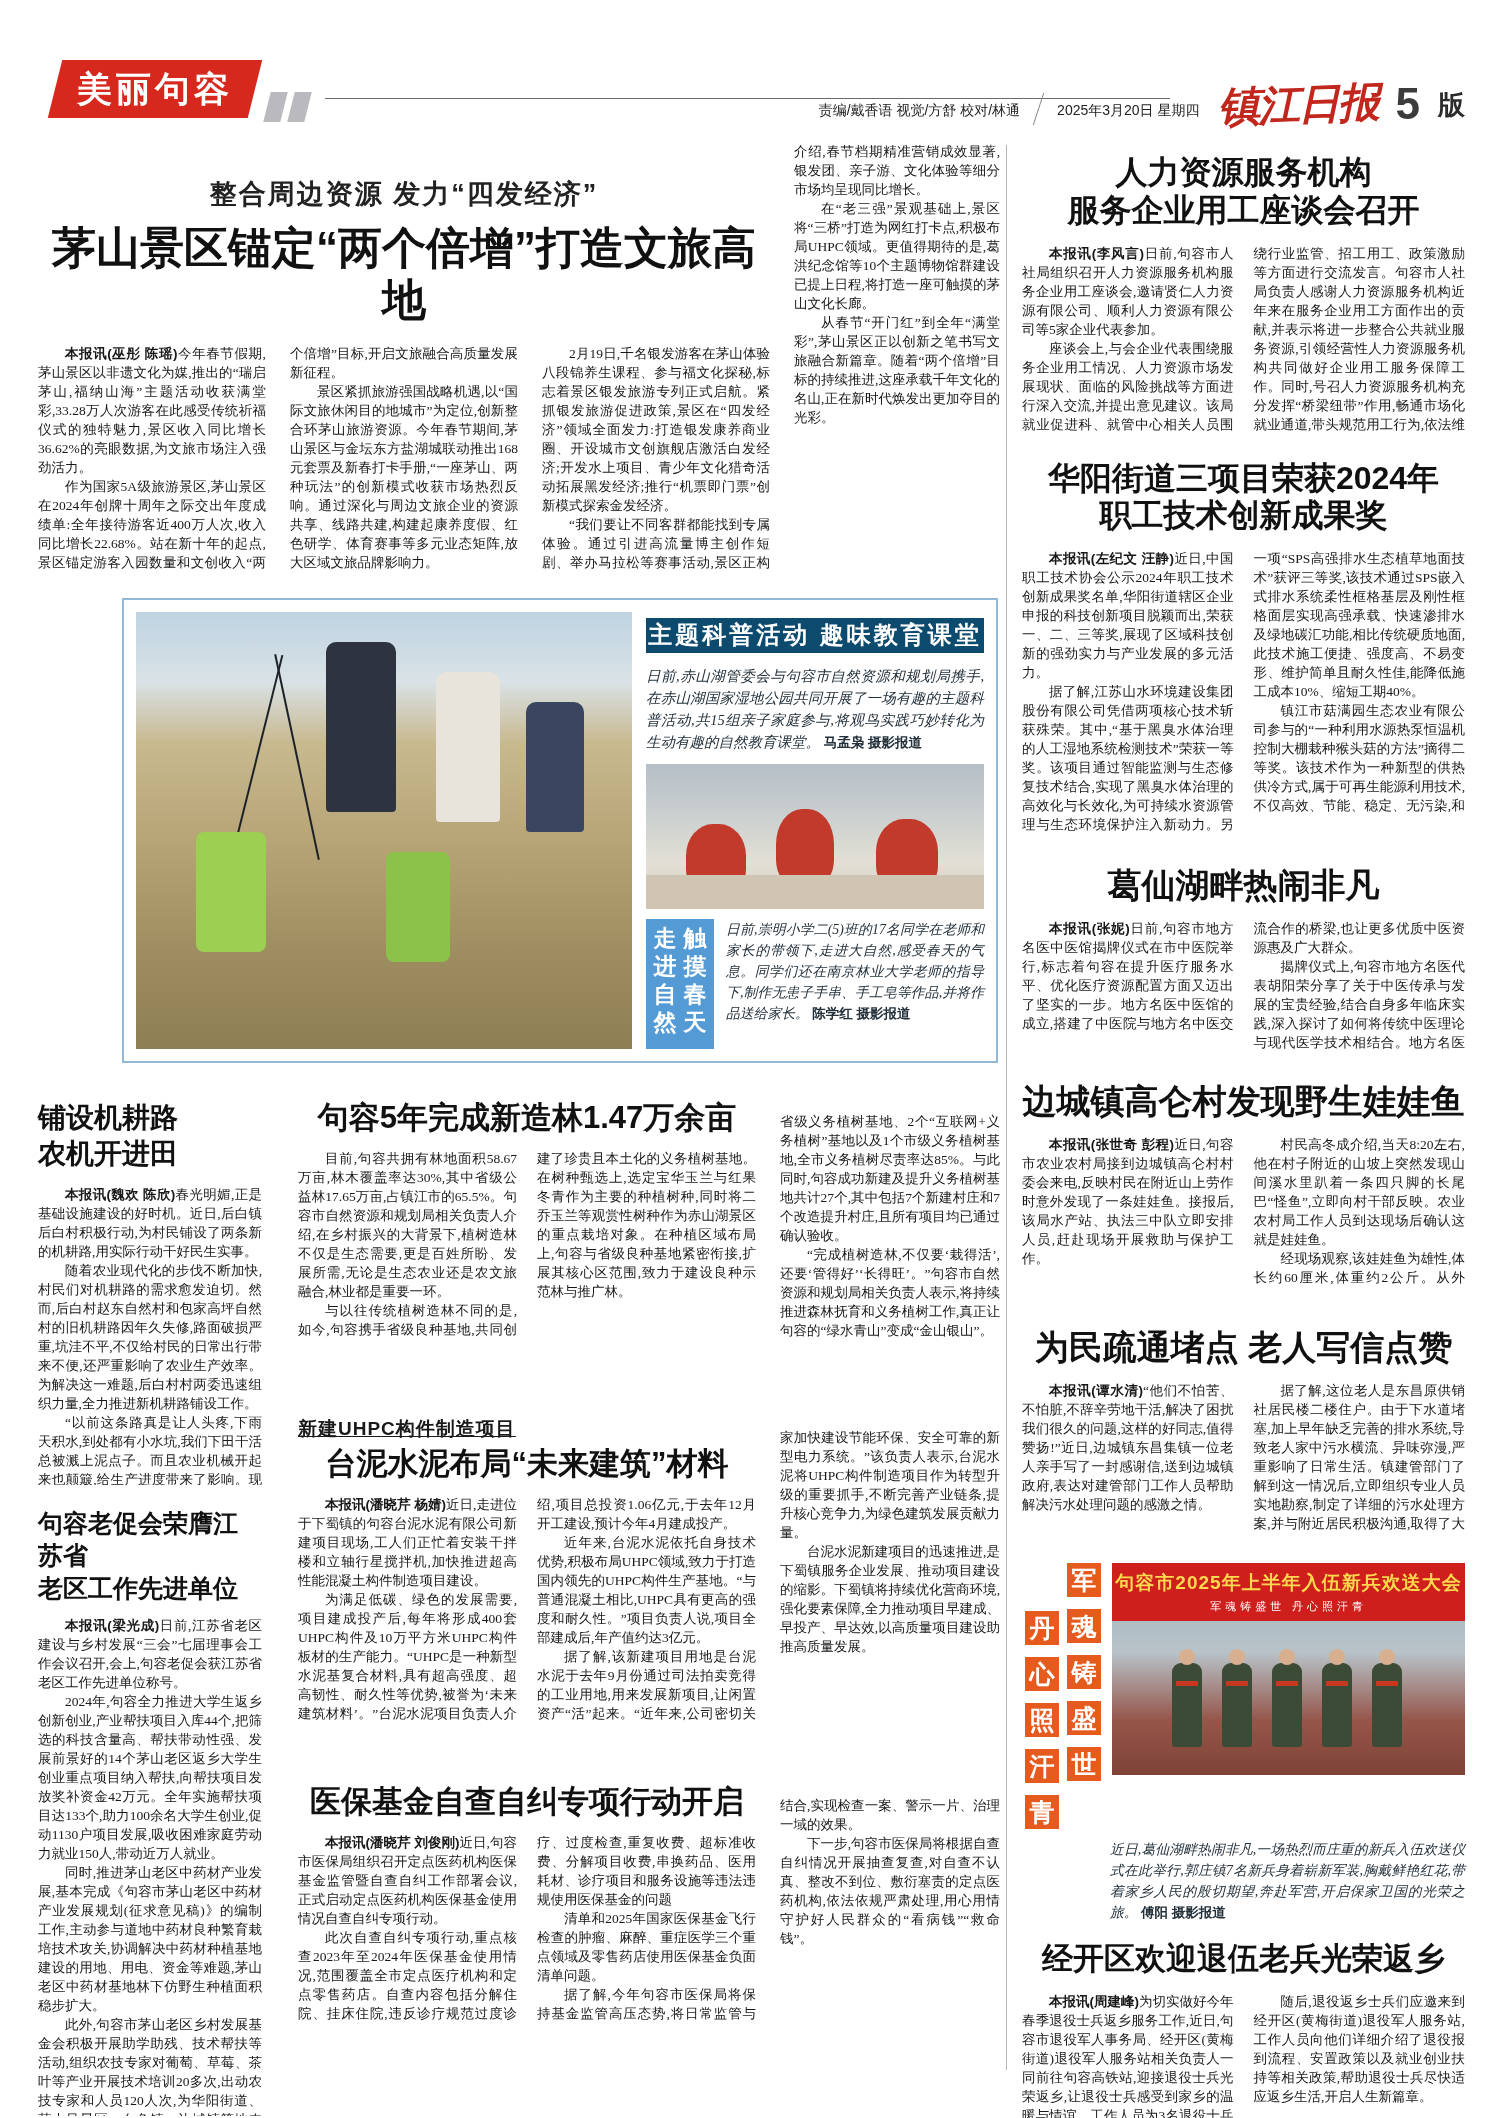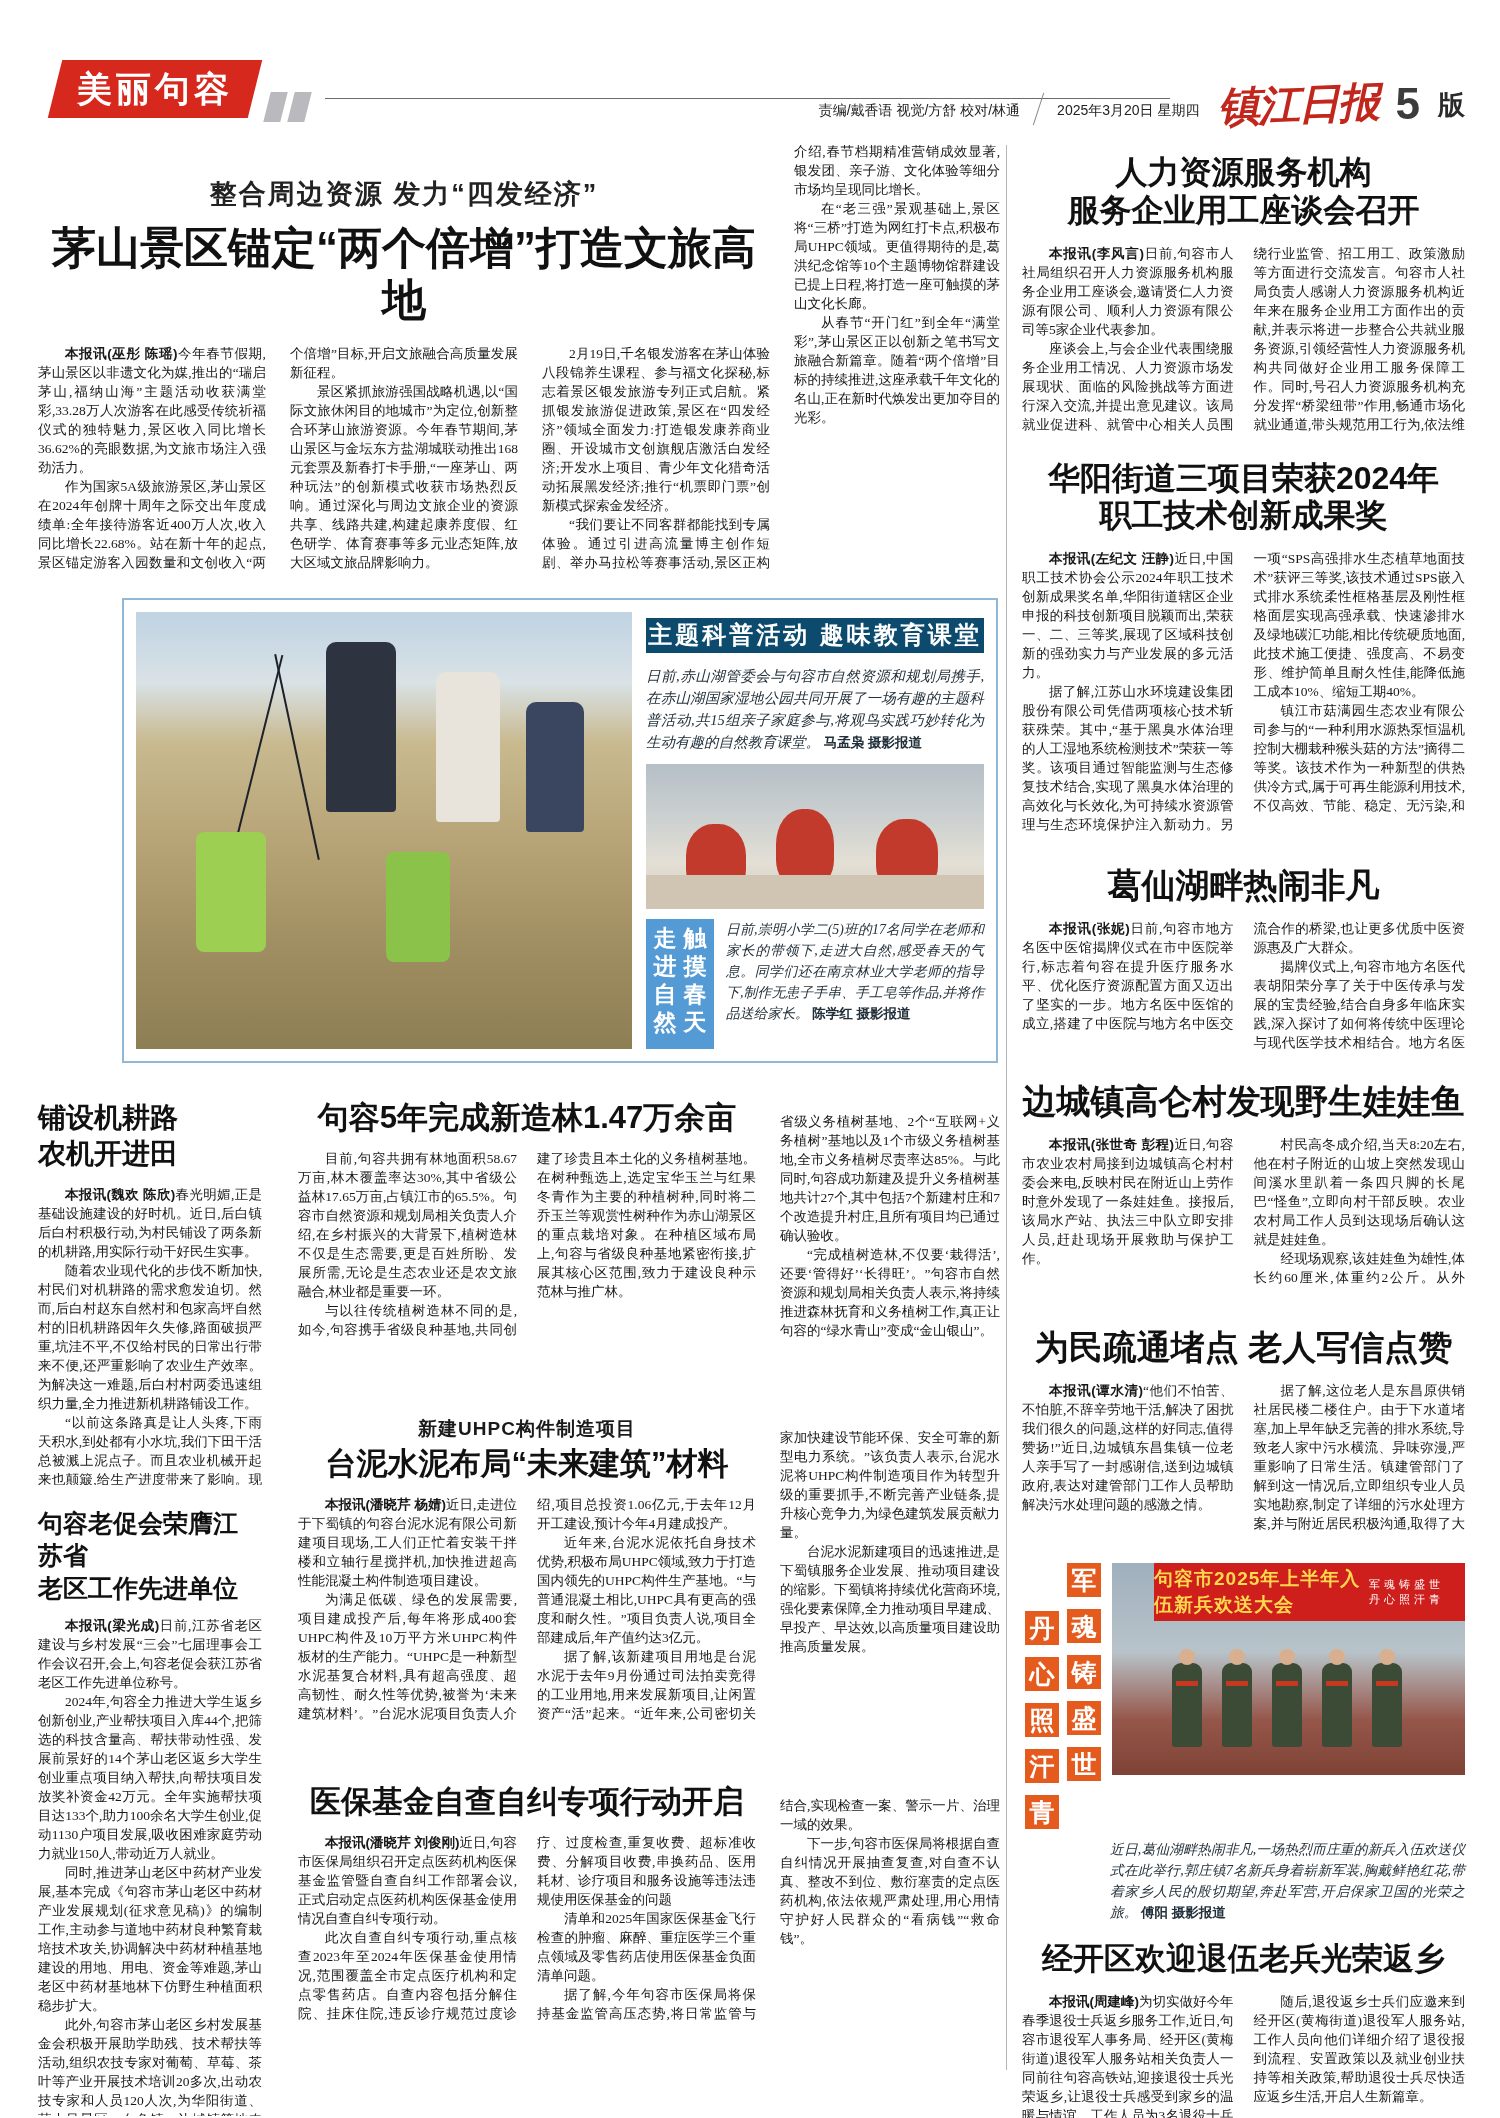--- a/index.html
+++ b/index.html
@@ -69,21 +69,21 @@
   #left-col .body-txt{margin-top:12px;}
   #jigenglu-body{height:300px;}
   #laocuhui{margin-top:22px;}
   #laocuhui-body{height:500px;}
   
   #mid-col{position:absolute;left:298px;top:1100px;width:702px;}
   .mid-article{display:flex;}
   .mid-main{width:458px;}
   .mid-side{width:220px;margin-left:24px;}
   .mid-head{font-size:31px;}
-  .mid-kicker{font-family:"Liberation Sans",sans-serif;font-weight:700;font-size:19px;text-align:center;letter-spacing:1px;}
+  .mid-kicker{font-family:"Liberation Sans",sans-serif;font-weight:700;font-size:19px;text-align:left;letter-spacing:1px;text-decoration:underline;}
   #zaolin .body-txt{margin-top:12px;height:232px;}
   #zaolin .mid-side{height:286px;}
   #uhpc{margin-top:18px;}
   #uhpc .headline{margin-top:4px;}
   #uhpc .body-txt{margin-top:12px;height:252px;}
   #uhpc .mid-side{height:338px;}
   #yibao{margin-top:18px;}
   #yibao .body-txt{margin-top:12px;height:200px;}
   #yibao .mid-side{height:258px;}
   
@@ -100,21 +100,21 @@
   #sendoff{margin-top:24px;}
   #sendoff-row{display:flex;gap:8px;}
   #couplet{width:82px;display:flex;gap:8px;justify-content:center;}
   .tile-col{display:flex;flex-direction:column;gap:12px;}
   .tile-col.offset{margin-top:48px;}
   .tile{width:34px;height:34px;background:#e55a1d;color:#fff;font-family:"Liberation Sans",sans-serif;
         font-weight:700;font-size:25px;line-height:34px;text-align:center;}
   #sendoff-photo{flex:1;height:212px;position:relative;overflow:hidden;
         background:linear-gradient(180deg,#9fb0bd 0%,#b8c3c9 42%,#96564a 74%,#7e4336 100%);}
   #sendoff-banner{position:absolute;left:0;top:0;right:0;height:58px;background:#cf1f1d;
-        display:flex;flex-direction:row;align-items:center;justify-content:center;gap:3px;margin-left:42px;}
+        display:flex;flex-direction:column;align-items:center;justify-content:center;gap:3px;}
   #sendoff-banner .bt{color:#ffd94d;font-family:"Liberation Sans",sans-serif;font-weight:900;font-size:19px;letter-spacing:1px;}
   #sendoff-banner .bs{color:#fff;font-size:11px;letter-spacing:4px;}
   .soldier{position:absolute;bottom:28px;width:30px;height:84px;background:#3c4b36;border-radius:9px 9px 3px 3px;}
   .soldier::before{content:"";position:absolute;left:7px;top:-14px;width:16px;height:16px;border-radius:50%;background:#d9b08f;}
   .soldier::after{content:"";position:absolute;left:4px;top:18px;width:22px;height:5px;background:#c8371f;}
   #sendoff-cap{margin-top:10px;margin-left:88px;font-size:13.8px;line-height:21px;}
   #r6{margin-top:18px;} #r6 .headline{font-size:31px;} #r6 .body-txt{height:172px;}
 </style>
 </head>
 <body>

